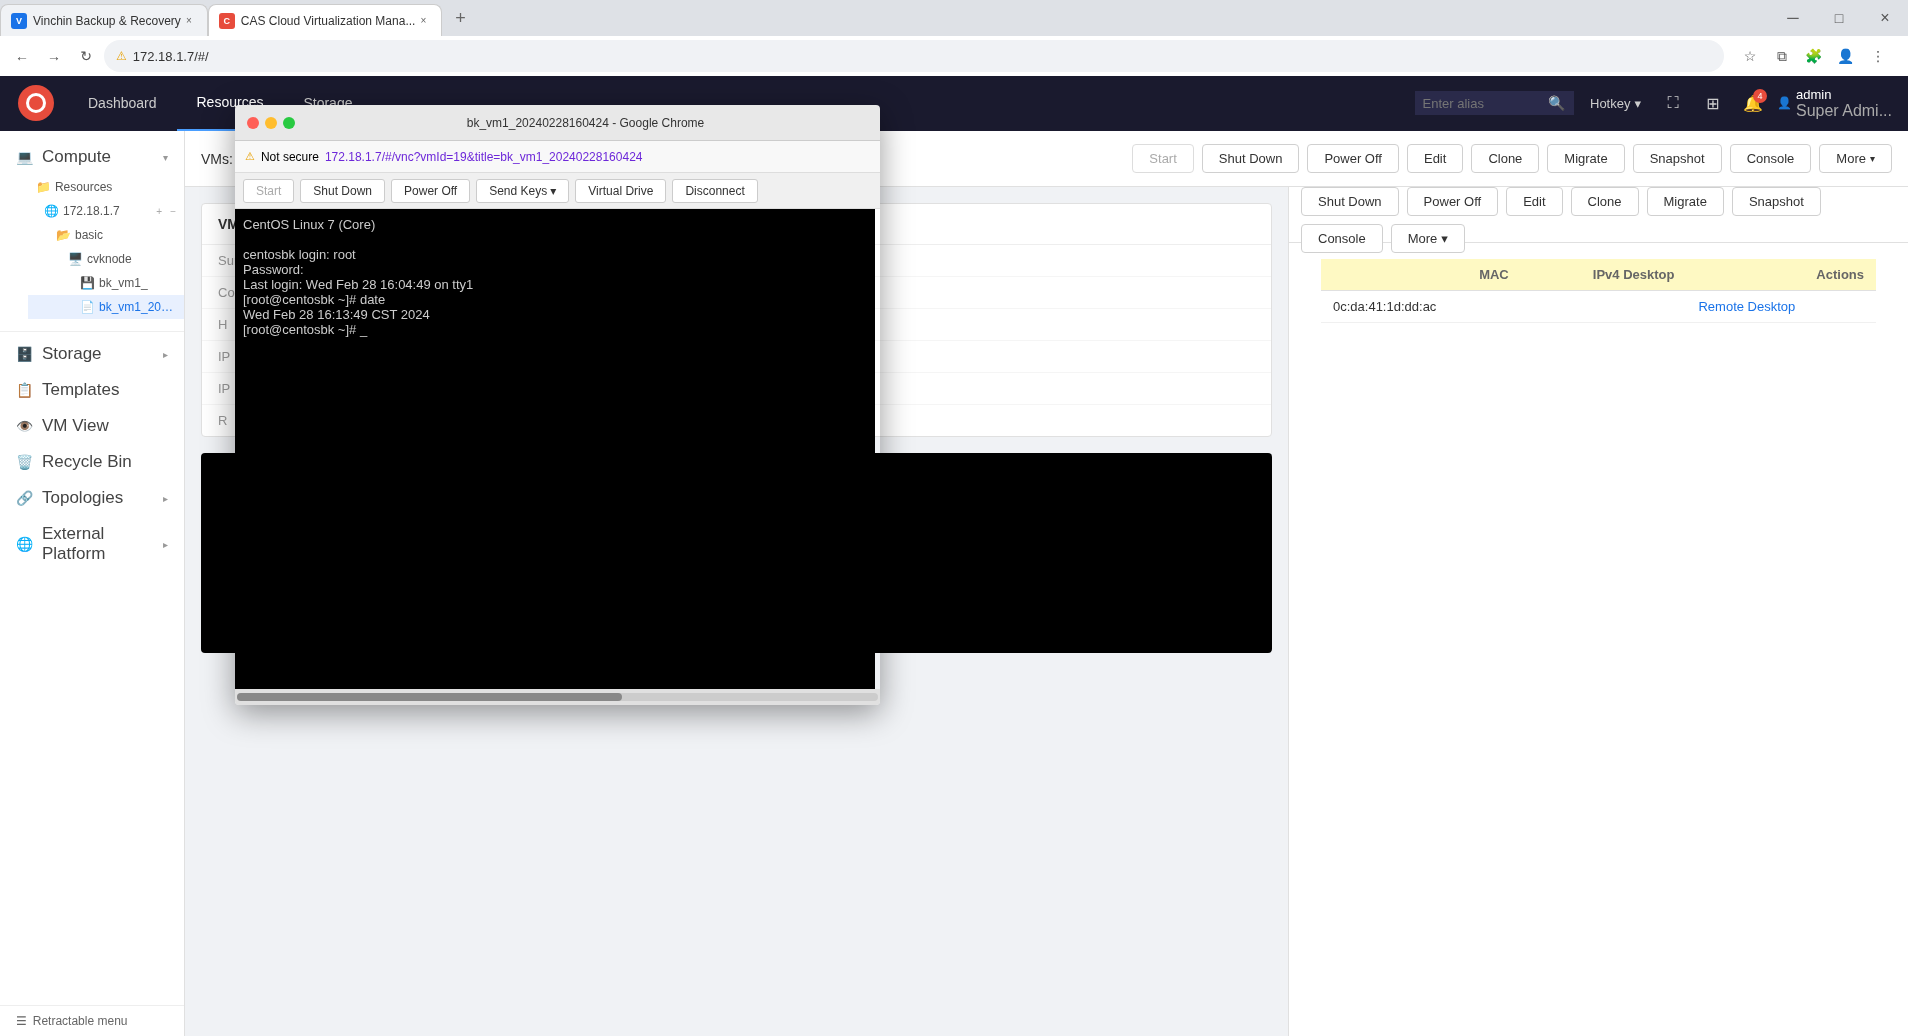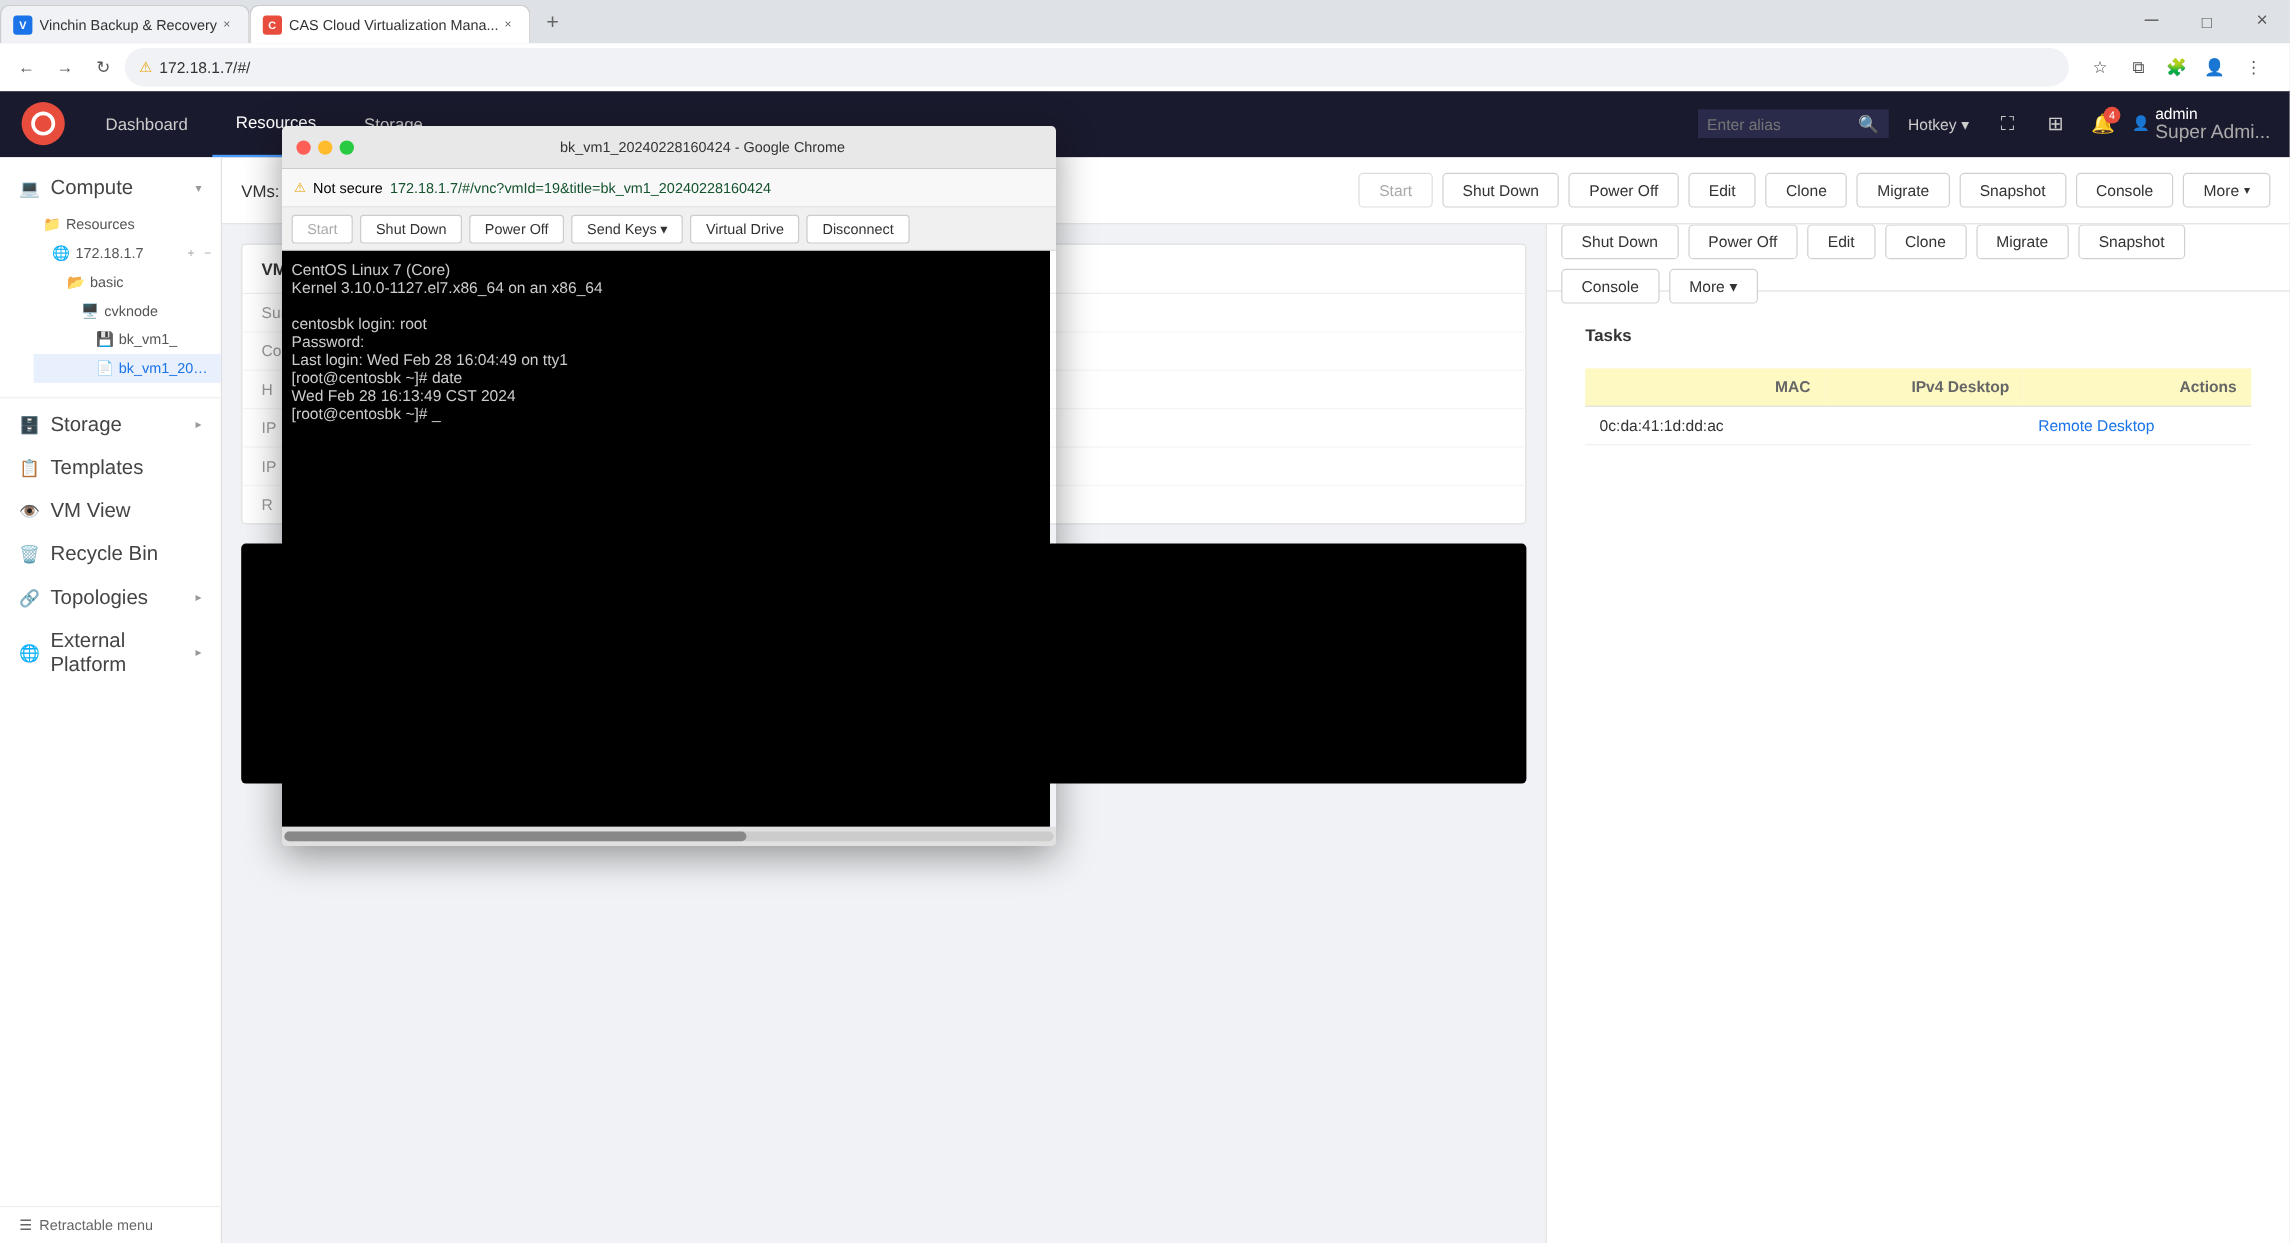--- a/index.html
+++ b/index.html
@@ -146,21 +146,21 @@
     .vnc-ctrl-btn { width: 12px; height: 12px; border-radius: 50%; cursor: pointer; }
     .vnc-close { background: #ff5f57; }
     .vnc-minimize { background: #ffbd2e; }
     .vnc-maximize { background: #28ca41; }
     .vnc-title { flex: 1; text-align: center; font-size: 12px; color: #333; }
     .vnc-security-bar {
       height: 32px; background: #f8f8f8; border-bottom: 1px solid #ddd;
       display: flex; align-items: center; padding: 0 10px; gap: 6px; font-size: 12px;
     }
     .vnc-sec-icon { color: #e8a000; font-size: 11px; }
-    .vnc-address { color: #14532d; font-size: 12px; }
+    .vnc-address { color: #6d28d9; font-size: 12px; }
     .vnc-toolbar {
       height: 36px; background: #f0f0f0; border-bottom: 1px solid #ddd;
       display: flex; align-items: center; padding: 0 8px; gap: 6px;
     }
     .vnc-btn {
       padding: 4px 12px; font-size: 12px; border: 1px solid #ccc; border-radius: 3px;
       background: #fff; cursor: pointer; color: #333;
     }
     .vnc-btn.disabled { color: #aaa; cursor: default; }
     .vnc-btn-drop { display: flex; align-items: center; gap: 3px; }
@@ -393,23 +393,20 @@
             <button class="toolbar-btn">Clone</button>
             <button class="toolbar-btn">Migrate</button>
             <button class="toolbar-btn">Snapshot</button>
             <button class="toolbar-btn">Console</button>
             <button class="toolbar-btn">
               <span>More</span>
               <span>▾</span>
             </button>
           </div>
           <div class="right-content">
-            <div class="tasks-section">
-              <div class="tasks-title">Tasks</div>
-            </div>
             <div class="remote-desktop-section">
               <table class="data-table">
                 <thead>
                   <tr>
                     <th>MAC</th>
                     <th>IPv4 Desktop</th>
                     <th>Actions</th>
                   </tr>
                 </thead>
                 <tbody>
@@ -448,21 +445,20 @@
     <button class="vnc-btn">Power Off</button>
     <button class="vnc-btn vnc-btn-drop">
       <span>Send Keys</span>
       <span>▾</span>
     </button>
     <button class="vnc-btn">Virtual Drive</button>
     <button class="vnc-btn">Disconnect</button>
   </div>
   <div class="vnc-console">
     <div>CentOS Linux 7 (Core)</div>
-    <div>Kernel 3.10.0-1127.el7.x86_64 on an x86_64</div>
     <div>&nbsp;</div>
     <div>centosbk login: root</div>
     <div>Password:</div>
     <div>Last login: Wed Feb 28 16:04:49 on tty1</div>
     <div>[root@centosbk ~]# date</div>
     <div>Wed Feb 28 16:13:49 CST 2024</div>
     <div>[root@centosbk ~]# _</div>
   </div>
   <div class="vnc-scrollbar-area">
     <div class="vnc-scrollbar-track">

